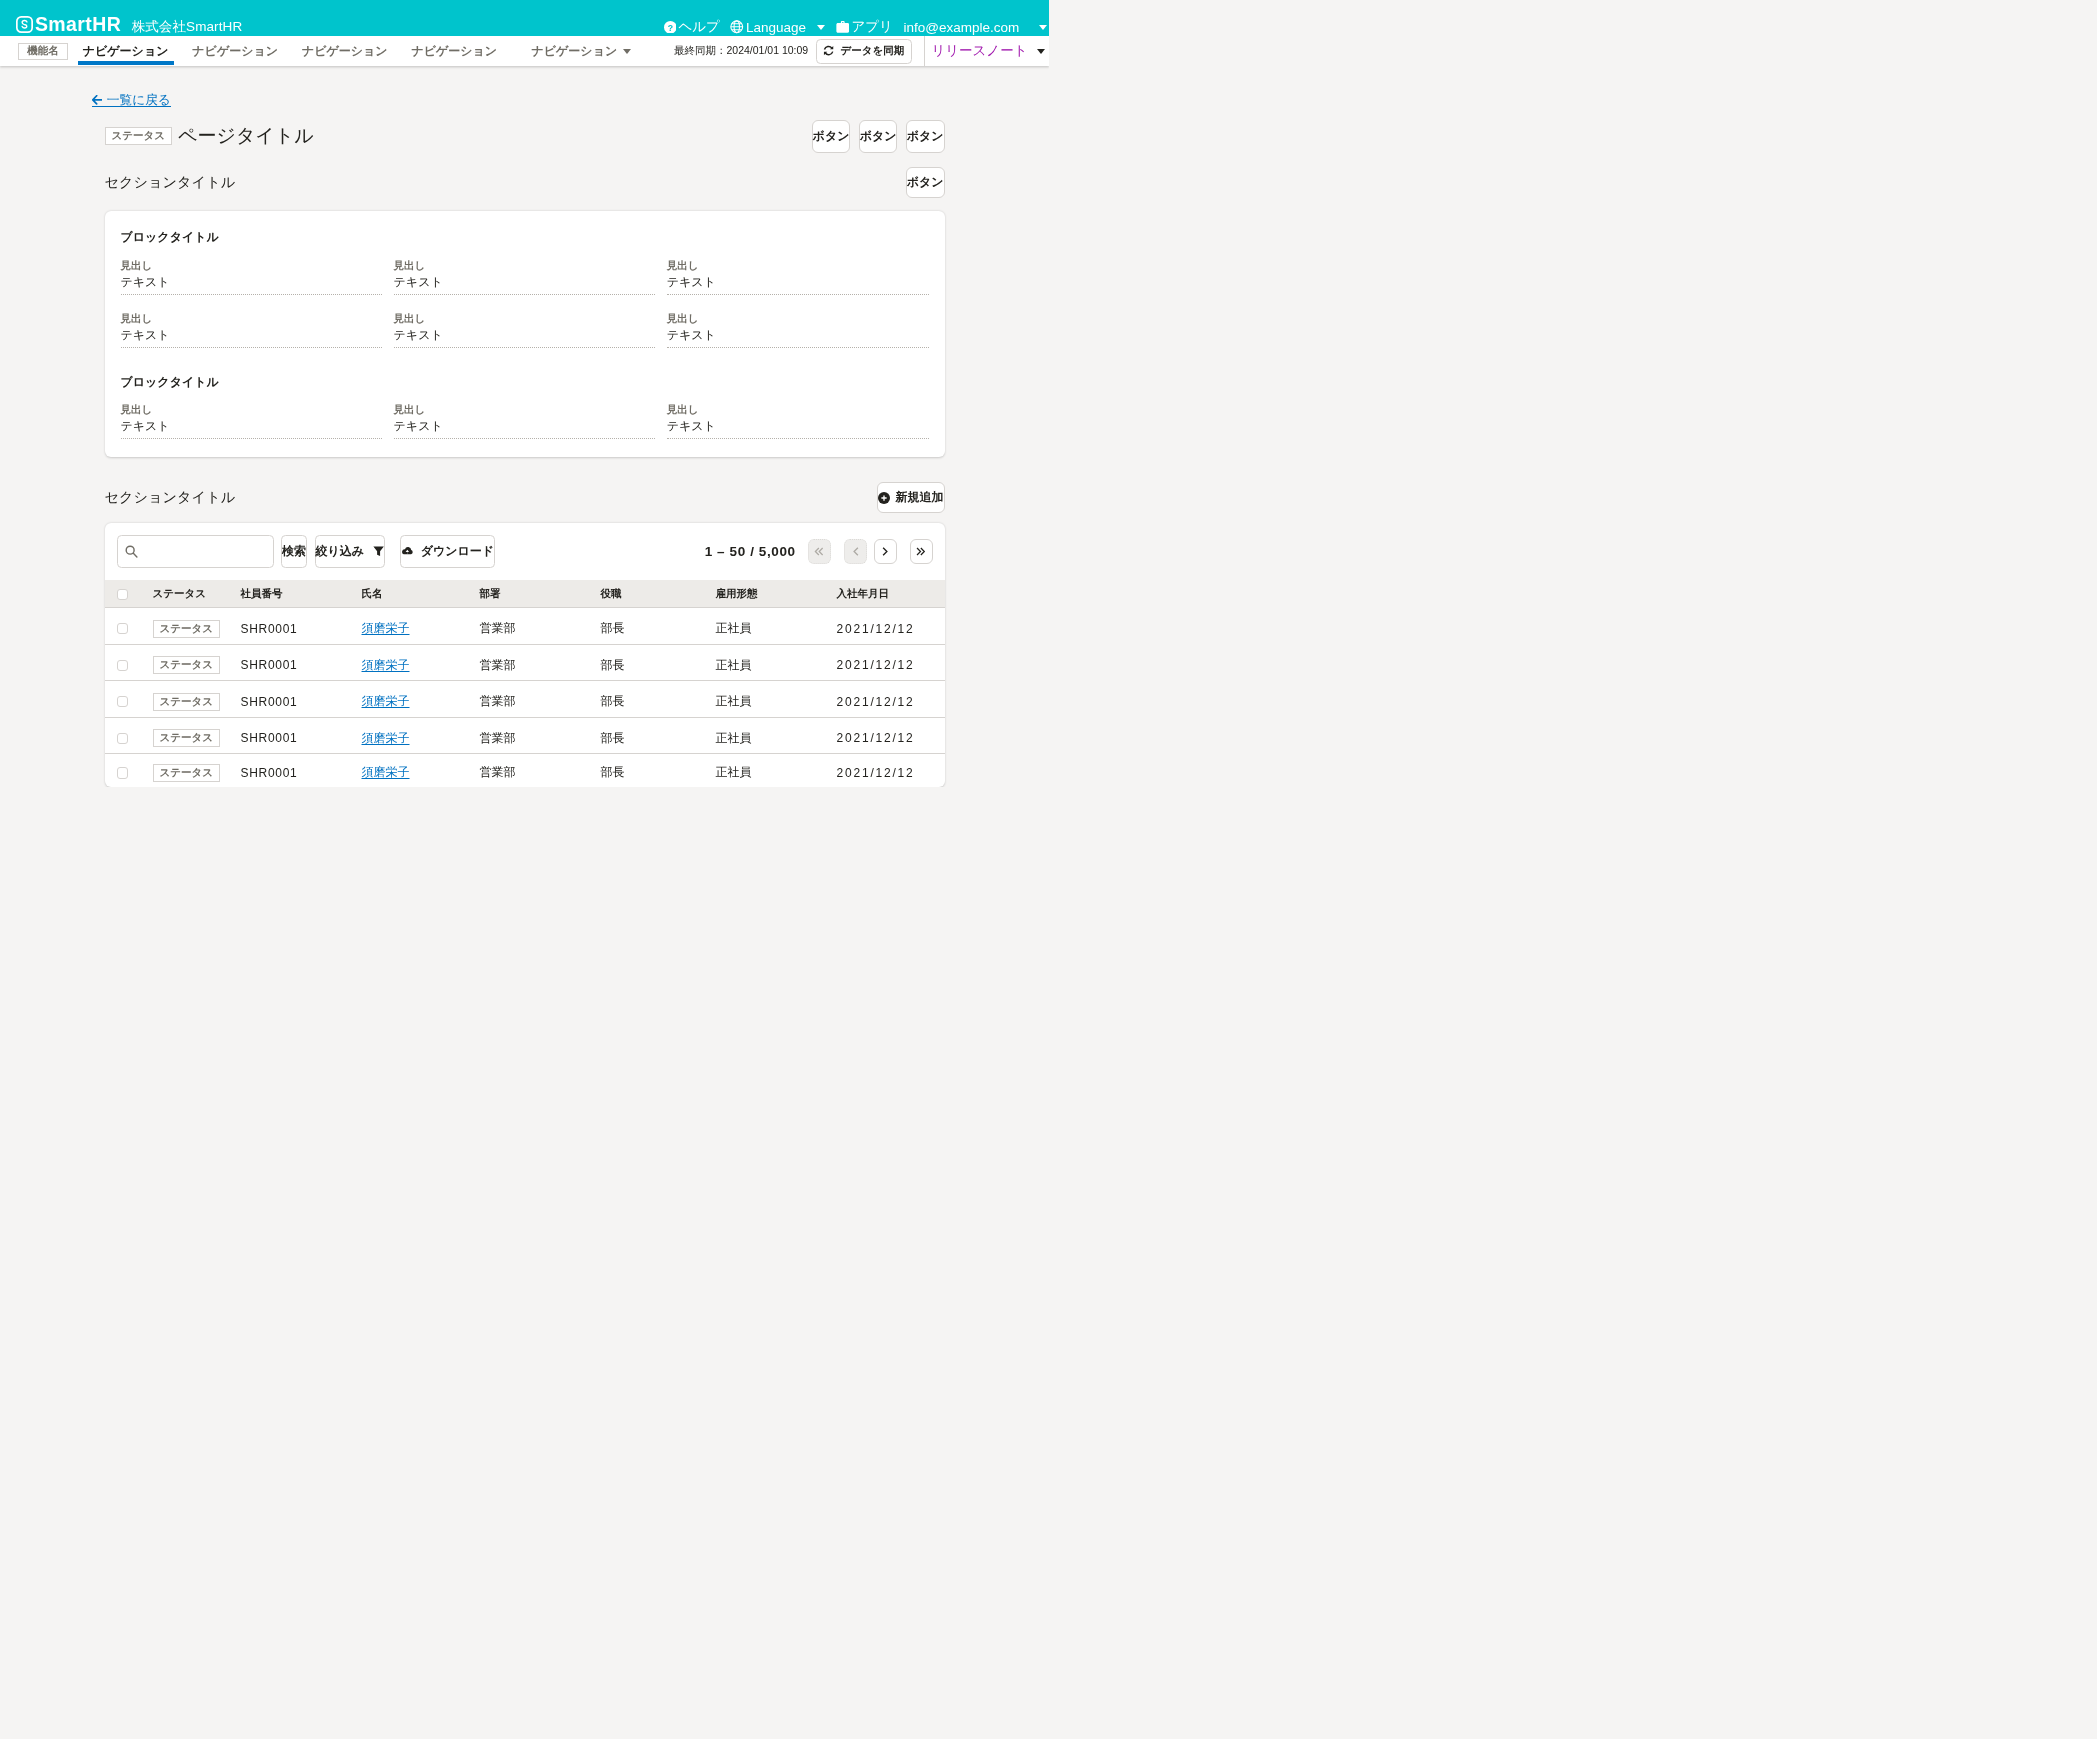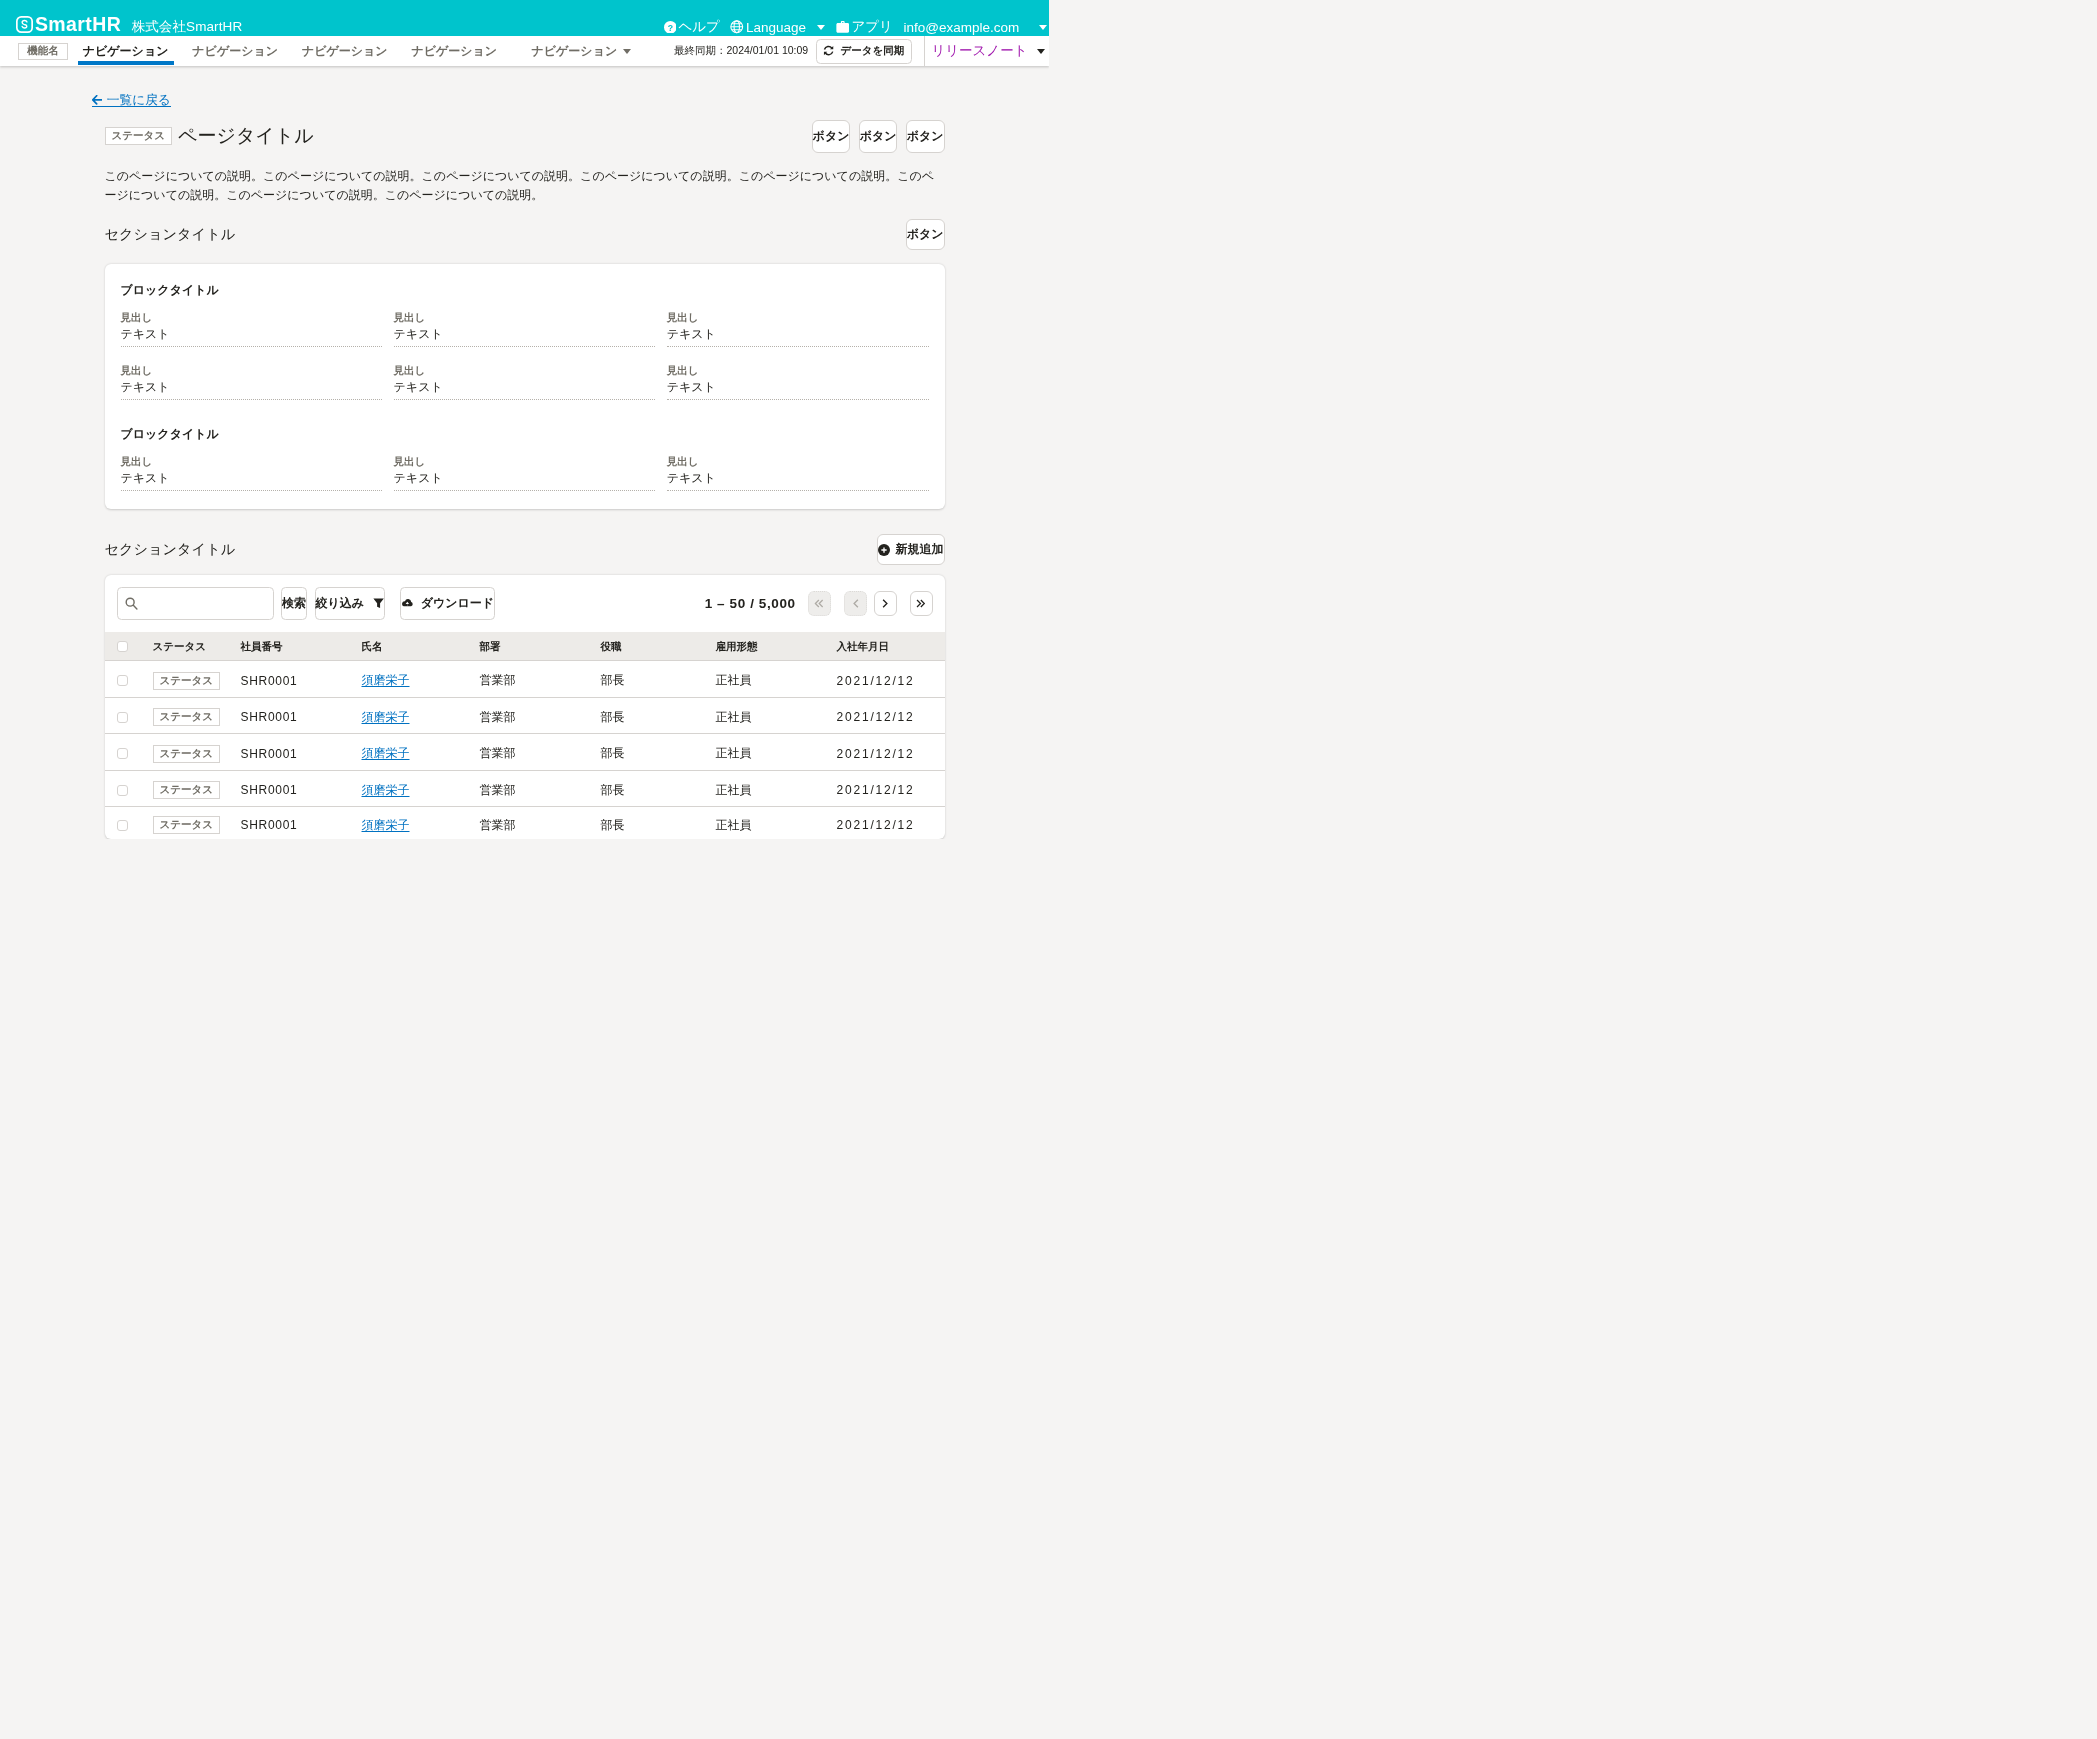--- a/index.html
+++ b/index.html
@@ -134,21 +134,20 @@
       </svg>一覧に戻る</a>
   <div class="title-row">
     <span class="status-label">ステータス</span>
     <h1 class="page-title">ページタイトル</h1>
     <div class="title-btns">
         <span class="btn">ボタン</span>
         <span class="btn">ボタン</span>
         <span class="btn">ボタン</span>
       </div>
   </div>
-  <p class="desc">このページについての説明。このページについての説明。このページについての説明。このページについての説明。このページについての説明。このページについての説明。このページについての説明。このページについての説明。</p>
   <div class="section-head">
     <h2 class="section-title">セクションタイトル</h2>
     <span class="btn">ボタン</span>
   </div>
   <div class="card card1">
     <h3 class="block-title">ブロックタイトル</h3>
     <div class="dl-grid">
       <div class="dl-cell">
           <div class="dt">見出し</div>
           <div class="dd">テキスト</div>

